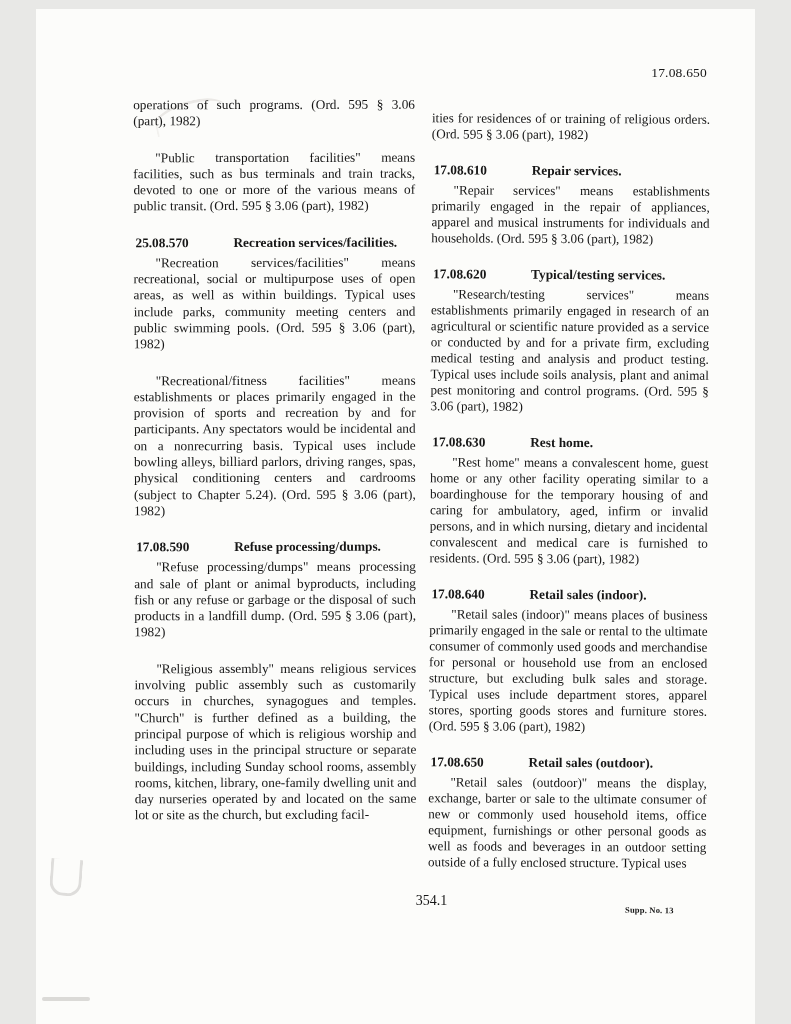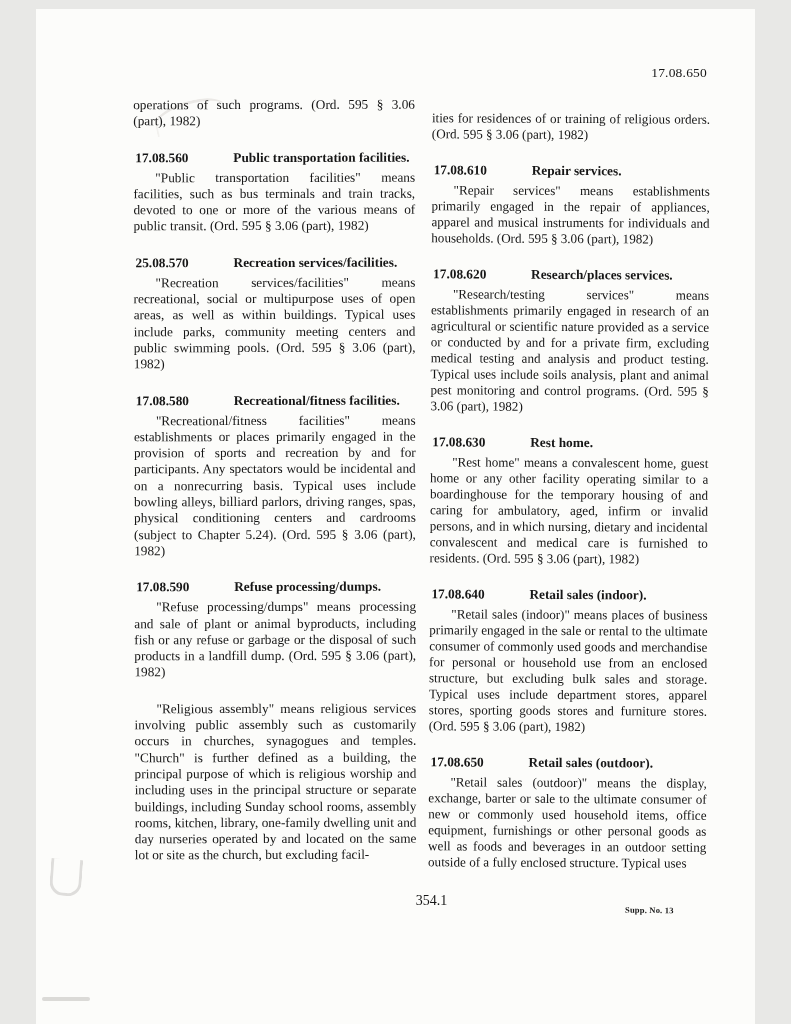--- a/index.html
+++ b/index.html
@@ -73,37 +73,31 @@
   <div class="smudge-dash"></div>
 
   <div class="running-head">17.08.650</div>
 
   <div class="columns">
 
     <div class="col col-left">
       <p class="body cont">operations of such programs. (Ord. 595 § 3.06 (part), 1982)</p>
 
       <div class="section">
-        <h2 class="heading">
-          <span class="num">17.08.560</span><span class="title">Public transportation facilities.</span>
-        </h2>
         <p class="body">"Public transportation facilities" means facilities, such as bus terminals and train tracks, devoted to one or more of the various means of public transit. (Ord. 595 § 3.06 (part), 1982)</p>
       </div>
 
       <div class="section">
         <h2 class="heading">
           <span class="num">25.08.570</span><span class="title">Recreation services/facilities.</span>
         </h2>
         <p class="body">"Recreation services/facilities" means recreational, social or multipurpose uses of open areas, as well as within buildings. Typical uses include parks, community meeting centers and public swimming pools. (Ord. 595 § 3.06 (part), 1982)</p>
       </div>
 
       <div class="section">
-        <h2 class="heading">
-          <span class="num">17.08.580</span><span class="title">Recreational/fitness facilities.</span>
-        </h2>
         <p class="body">"Recreational/fitness facilities" means establishments or places primarily engaged in the provision of sports and recreation by and for participants. Any spectators would be incidental and on a nonrecurring basis. Typical uses include bowling alleys, billiard parlors, driving ranges, spas, physical conditioning centers and cardrooms (subject to Chapter 5.24). (Ord. 595 § 3.06 (part), 1982)</p>
       </div>
 
       <div class="section">
         <h2 class="heading">
           <span class="num">17.08.590</span><span class="title">Refuse processing/dumps.</span>
         </h2>
         <p class="body">"Refuse processing/dumps" means processing and sale of plant or animal byproducts, including fish or any refuse or garbage or the disposal of such products in a landfill dump. (Ord. 595 § 3.06 (part), 1982)</p>
       </div>
 
@@ -117,21 +111,21 @@
 
       <div class="section">
         <h2 class="heading">
           <span class="num">17.08.610</span><span class="title">Repair services.</span>
         </h2>
         <p class="body">"Repair services" means establishments primarily engaged in the repair of appliances, apparel and musical instruments for individuals and households. (Ord. 595 § 3.06 (part), 1982)</p>
       </div>
 
       <div class="section">
         <h2 class="heading">
-          <span class="num">17.08.620</span><span class="title">Research/places services.</span>
+          <span class="num">17.08.620</span><span class="title">Typical/testing services.</span>
         </h2>
         <p class="body">"Research/testing services" means establishments primarily engaged in research of an agricultural or scientific nature provided as a service or conducted by and for a private firm, excluding medical testing and analysis and product testing. Typical uses include soils analysis, plant and animal pest monitoring and control programs. (Ord. 595 § 3.06 (part), 1982)</p>
       </div>
 
       <div class="section">
         <h2 class="heading">
           <span class="num">17.08.630</span><span class="title">Rest home.</span>
         </h2>
         <p class="body">"Rest home" means a convalescent home, guest home or any other facility operating similar to a boardinghouse for the temporary housing of and caring for ambulatory, aged, infirm or invalid persons, and in which nursing, dietary and incidental convalescent and medical care is furnished to residents. (Ord. 595 § 3.06 (part), 1982)</p>
       </div>

